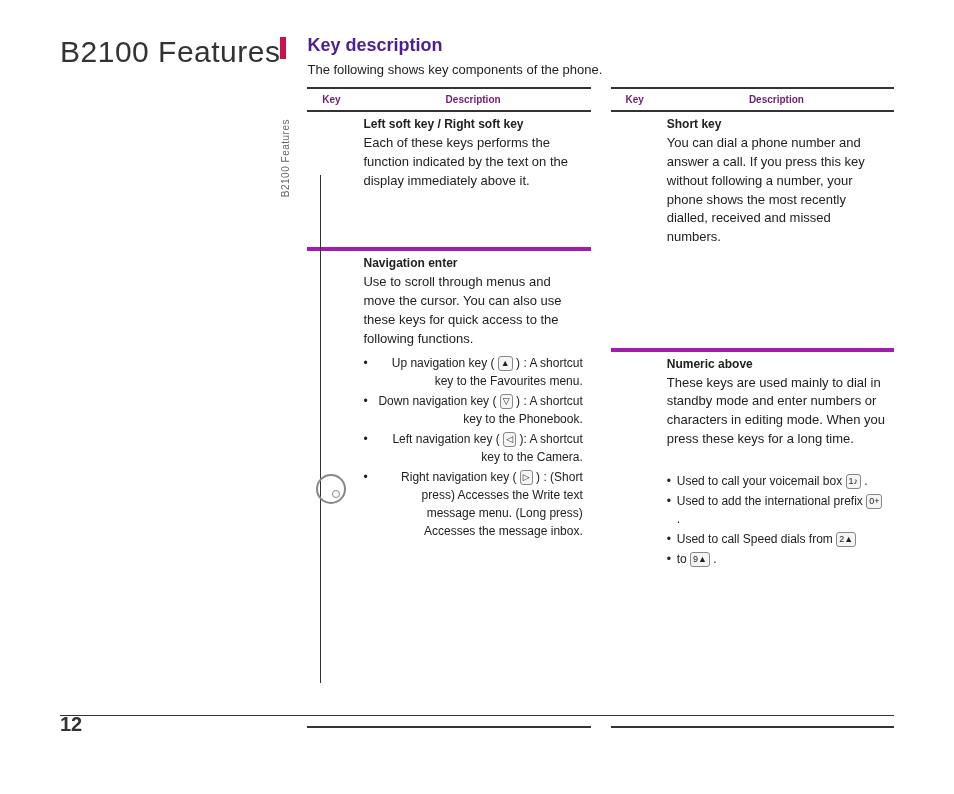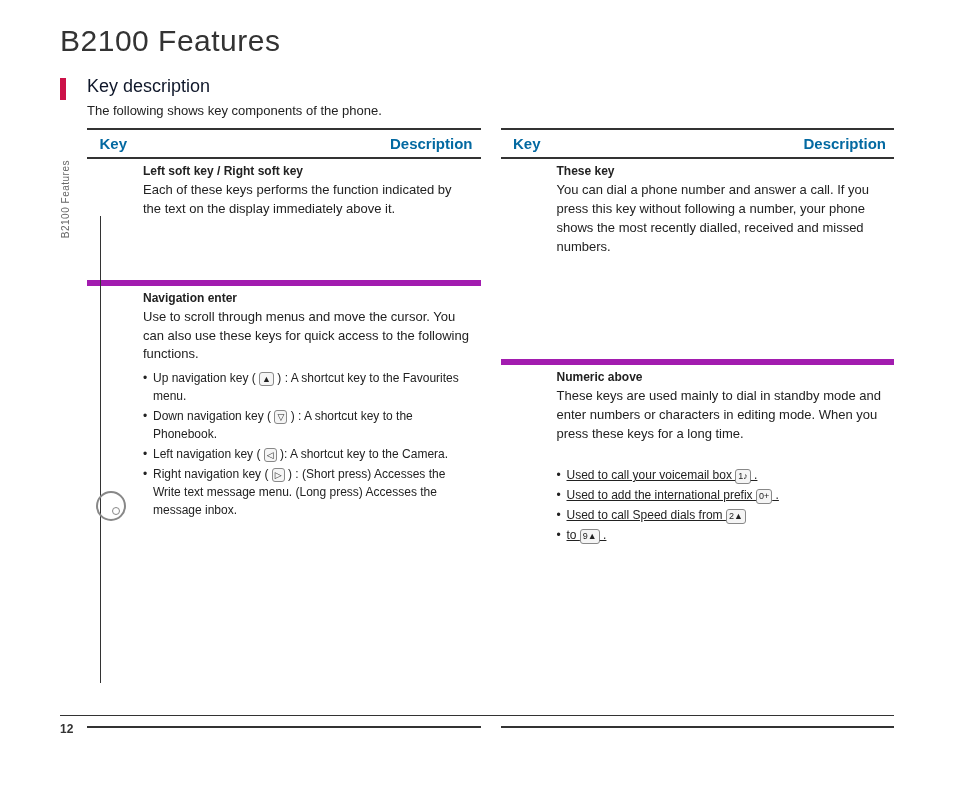--- a/index.html
+++ b/index.html
@@ -10,22 +10,21 @@
       font-family: Arial, Helvetica, sans-serif;
       font-size: 13px;
       color: #222;
       overflow: hidden;
     }
 
     .page {
       width: 954px;
       height: 748px;
       display: flex;
-      flex-direction: column;
-      padding: 24px 60px 20px 60px;
+      padding: 35px 60px 20px 60px;
       position: relative;
     }
 
     .page-title {
       font-size: 30px;
       font-weight: 300;
       color: #333;
       margin-bottom: 18px;
       letter-spacing: 0.5px;
     }
@@ -59,22 +58,22 @@
     }
 
     .main-content {
       flex: 1;
       display: flex;
       flex-direction: column;
     }
 
     .section-title {
       font-size: 18px;
-      color: #0f172a;
-      font-weight: 400;
+      color: #4c1d95;
+      font-weight: 700;
       margin-bottom: 6px;
     }
 
     .section-subtitle {
       font-size: 13px;
       color: #222;
       margin-bottom: 10px;
     }
 
     .keypad-title {
@@ -96,34 +95,34 @@
       font-size: 12px;
     }
 
     .key-table thead tr {
       border-top: 2px solid #333;
       border-bottom: 1.5px solid #333;
     }
 
     .key-table th {
       font-weight: bold;
-      font-size: 15px;
+      font-size: 10px;
       padding: 5px 8px;
-      text-align: right;
-      color: #0369a1;
+      text-align: center;
+      color: #701a75;
     }
 
     .key-table td {
       padding: 5px 8px;
       vertical-align: top;
       color: #222;
     }
 
     .key-table tr {
-      border-bottom: 6px solid #a21caf;
+      border-bottom: 4px solid #a21caf;
     }
 
     .key-table tr:last-child {
       border-bottom: 2px solid #333;
     }
 
     .key-col {
       width: 48px;
       vertical-align: middle;
     }
@@ -195,21 +194,21 @@
       padding: 0 2px;
       background: #f5f5f5;
       line-height: 1.4;
       vertical-align: middle;
     }
 
     .page-number {
       position: absolute;
       bottom: 12px;
       left: 60px;
-      font-size: 12px;
+      font-size: 20px;
       font-weight: bold;
       color: #333;
     }
 
     .bottom-line {
       position: absolute;
       bottom: 32px;
       left: 60px;
       right: 60px;
       height: 1px;
@@ -266,21 +265,21 @@
 
             <tr>
               <td class="key-col" style="vertical-align:middle;">
                 <div class="nav-circle">
                   <div class="nav-dot"></div>
                 </div>
               </td>
               <td>
                 <span class="desc-bold">Navigation enter</span>
                 <span class="desc-text">Use to scroll through menus and move the cursor. You can also use these keys for quick access to the following functions.</span>
-                <ul class="bullet-list" style="margin-top:5px;">
+                <ul class="bullet-list" style="margin-top:5px;text-align:right;">
                   <li>Up navigation key ( <span class="key-icon">▲</span> ) : A shortcut key to the Favourites menu.</li>
                   <li>Down navigation key ( <span class="key-icon">▽</span> ) : A shortcut key to the Phonebook.</li>
                   <li>Left navigation key ( <span class="key-icon">◁</span> ): A shortcut key to the Camera.</li>
                   <li>Right navigation key ( <span class="key-icon">▷</span> ) : (Short press) Accesses the Write text message menu. (Long press) Accesses the message inbox.</li>
                 </ul>
               </td>
             </tr>
           </tbody>
         </table>
 
@@ -289,31 +288,31 @@
             <tr>
               <th class="key-col">Key</th>
               <th>Description</th>
             </tr>
           </thead>
           <tbody>
 
             <tr>
               <td class="key-col"></td>
               <td>
-                <span class="desc-bold">These key</span>
+                <span class="desc-bold">Short key</span>
                 <span class="desc-text">You can dial a phone number and answer a call. If you press this key without following a number, your phone shows the most recently dialled, received and missed numbers.</span>
               </td>
             </tr>
 
             <tr>
               <td class="key-col"></td>
               <td>
                 <span class="desc-bold">Numeric above</span>
                 <span class="desc-text">These keys are used mainly to dial in standby mode and enter numbers or characters in editing mode. When you press these keys for a long time.</span>
-                <ul class="bullet-list" style="margin-top:23px;text-decoration:underline;">
+                <ul class="bullet-list" style="margin-top:23px;">
                   <li>Used to call your voicemail box <span class="key-icon">1♪</span> .</li>
                   <li>Used to add the international prefix <span class="key-icon">0+</span> .</li>
                   <li>Used to call Speed dials from <span class="key-icon">2▲</span></li>
                   <li class="indent">to <span class="key-icon">9▲</span> .</li>
                 </ul>
               </td>
             </tr>
           </tbody>
         </table>
 

